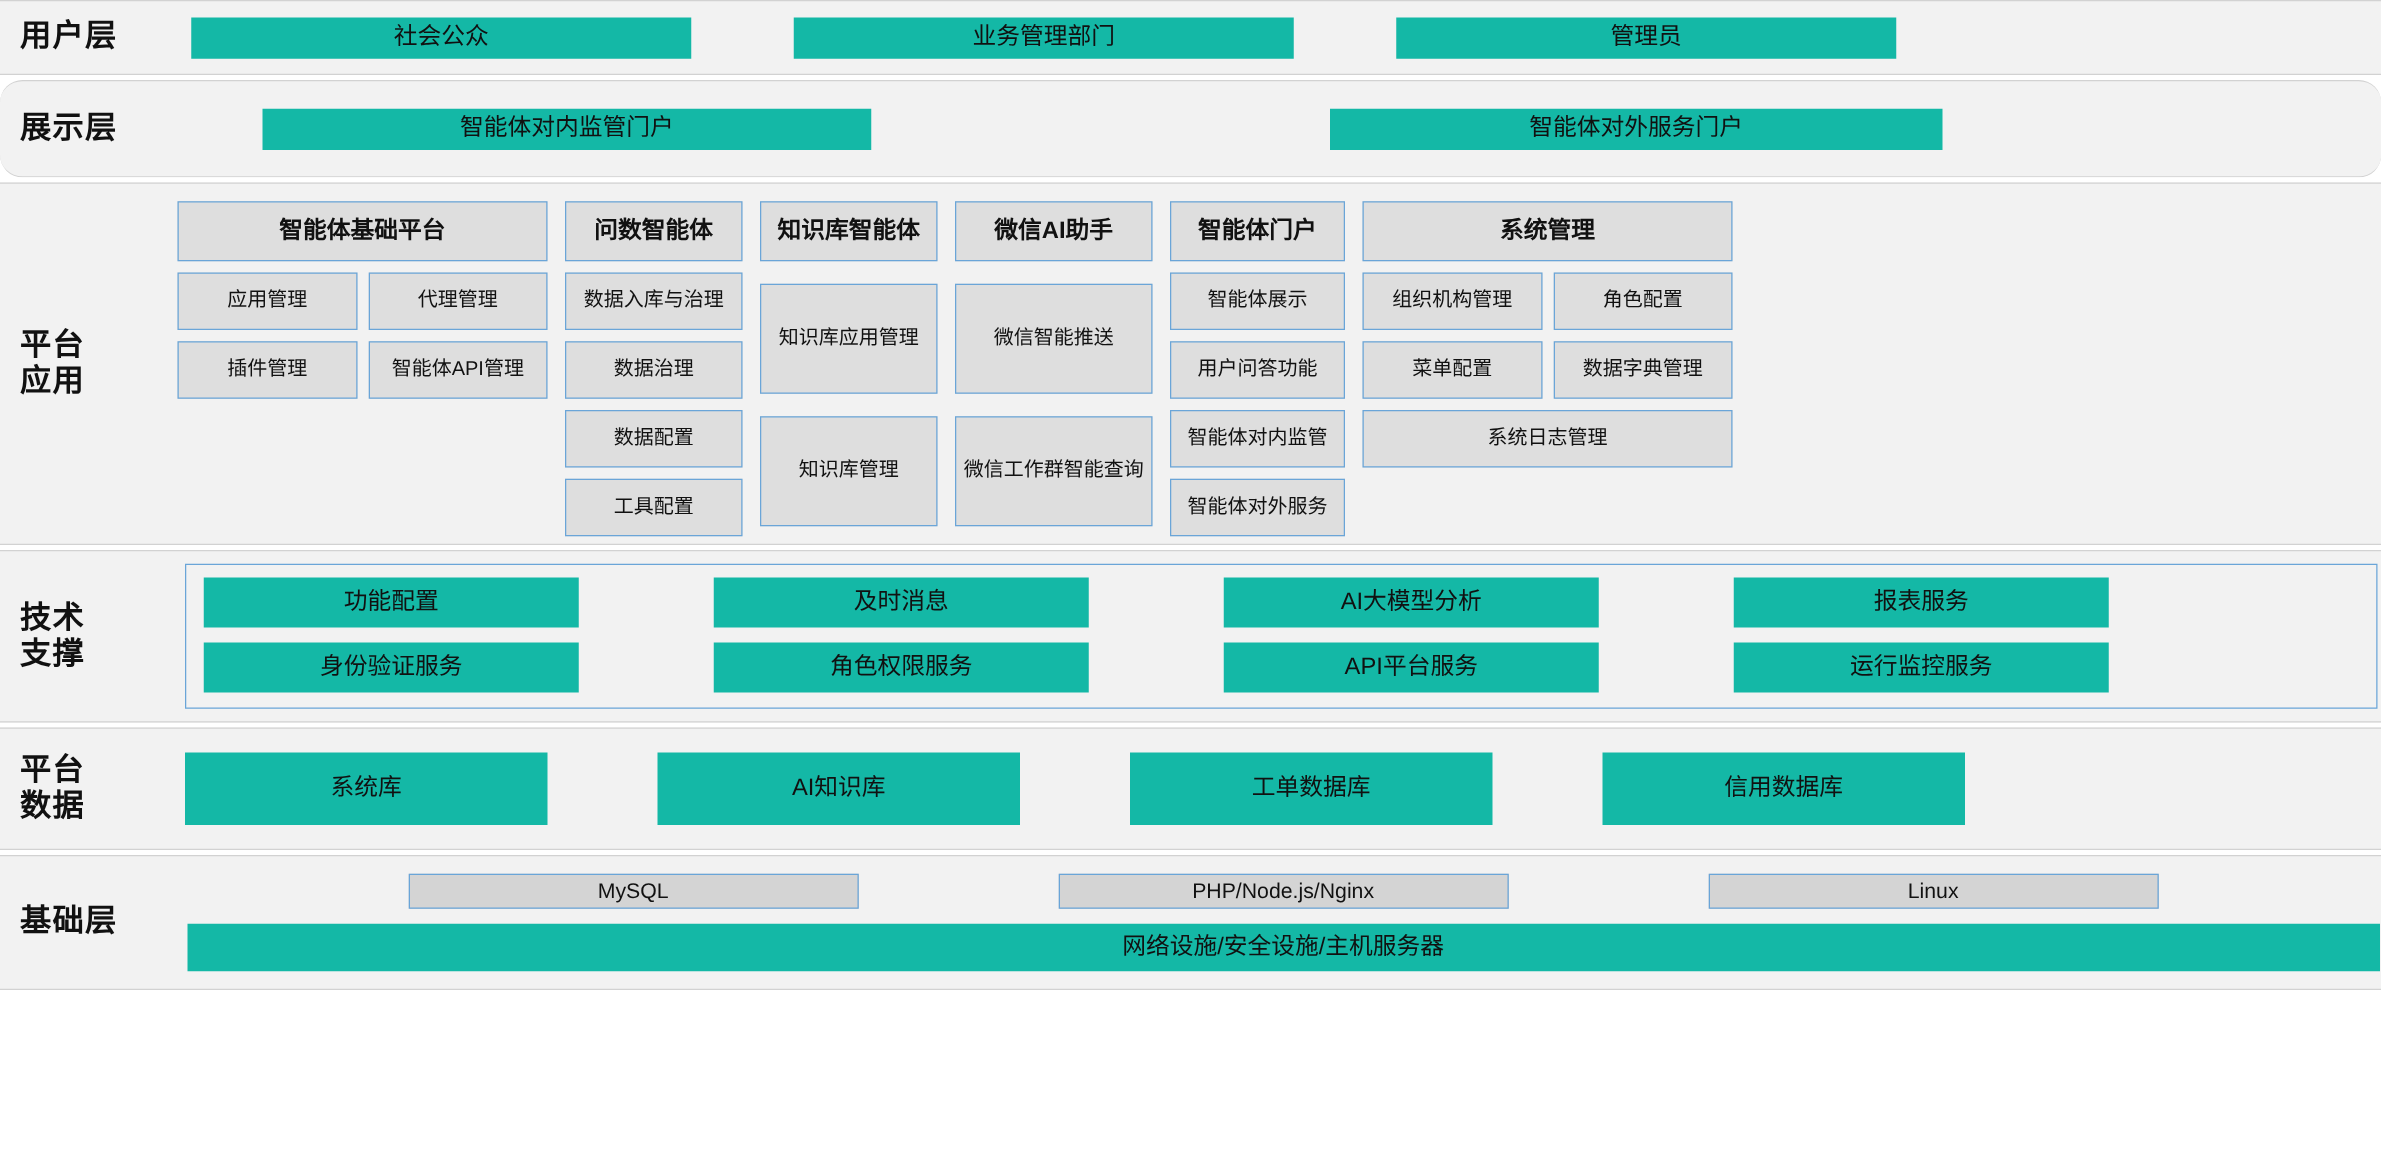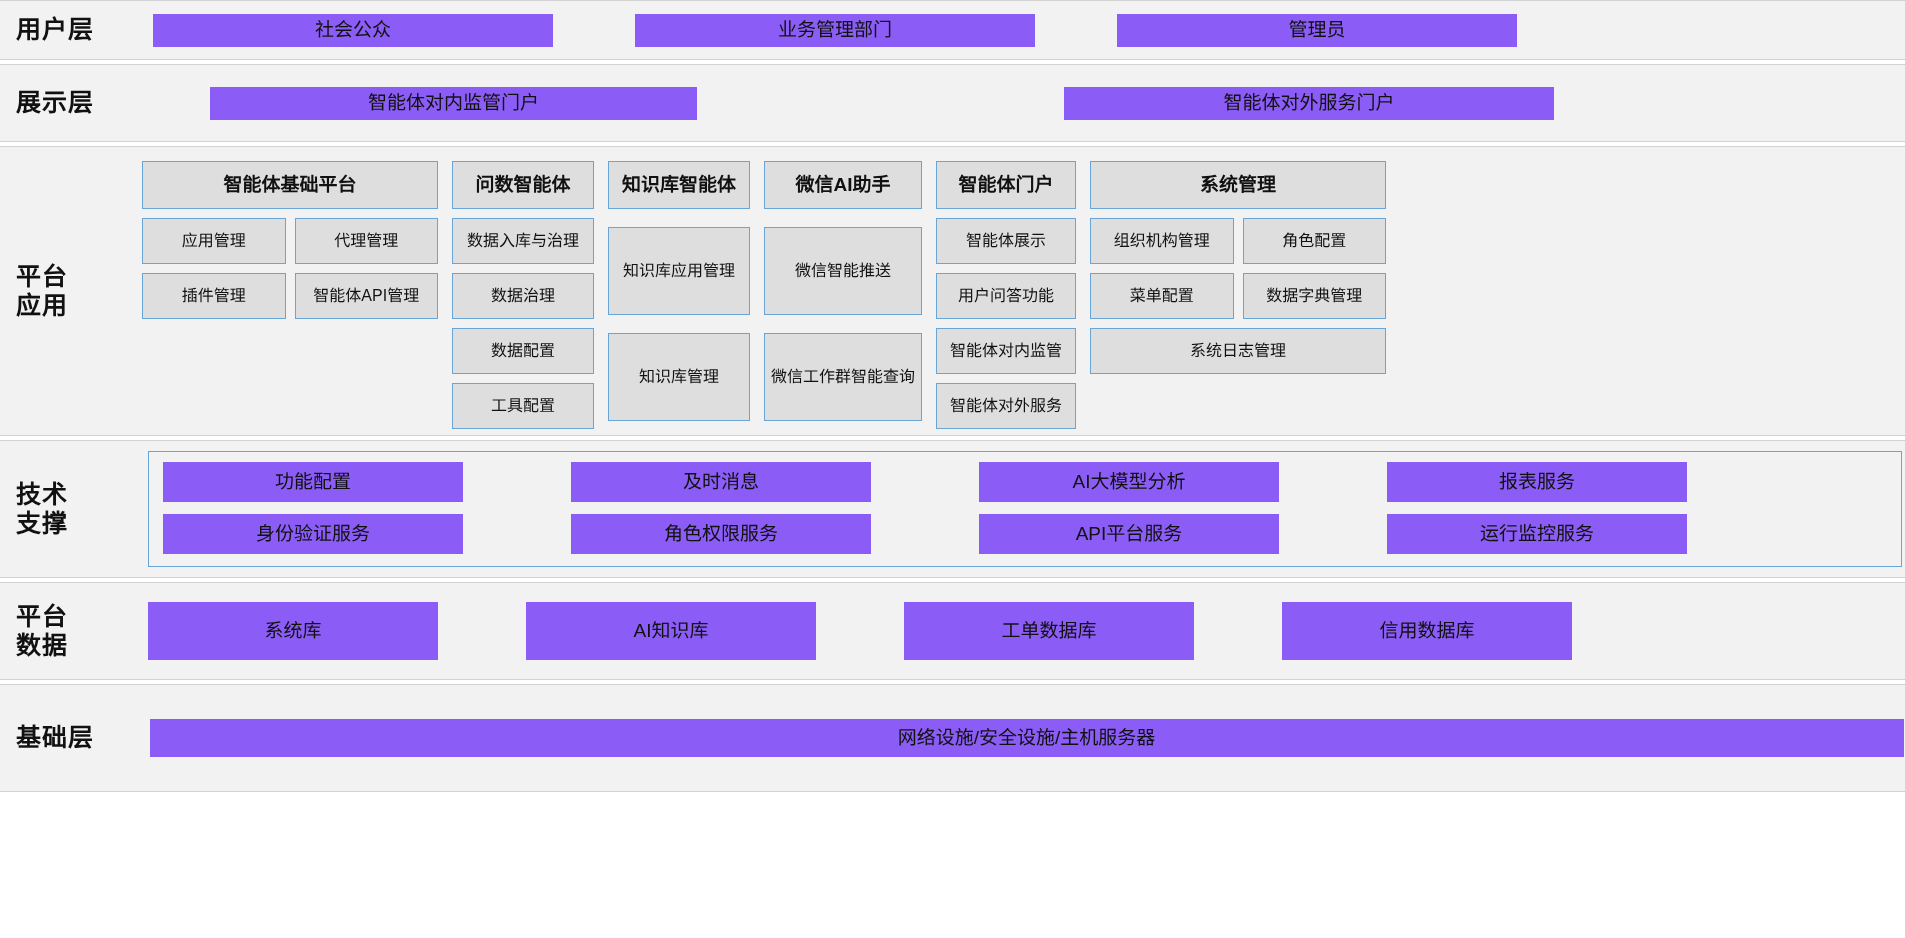--- a/index.html
+++ b/index.html
@@ -54,21 +54,21 @@
   .band-body {
     flex: 1 1 auto;
     display: flex;
     align-items: center;
     box-sizing: border-box;
     padding: 0 8px;
   }
 
   
   .blue-box {
-    background: #8b5cf6;
+    background: #14b8a6;
     color: #111;
     display: flex;
     align-items: center;
     justify-content: center;
     text-align: left;
     font-size: 19px;
     box-sizing: border-box;
     line-height: 1.25;
   }
   .grey-box {
@@ -98,21 +98,21 @@
 
   
   #band-user { height: 60px; }
   #band-user .band-body { gap: 0; justify-content: flex-start; }
   #band-user .blue-box { height: 33px; }
   .u1 { width: 400px; margin-left: 5px; }
   .u2 { width: 400px; margin-left: 82px; }
   .u3 { width: 400px; margin-left: 82px; }
 
   
-  #band-present { height: 78px; }
+  #band-present { height: 78px; border-radius: 18px; }
   #band-present .band-body { justify-content: flex-start; gap: 45px; }
   #band-present .blue-box { height: 33px; }
   .p1 { width: 487px; margin-left: 62px; }
   .p2 { width: 490px; margin-left: 322px; }
 
   
   #band-apps { height: 290px; }
   #band-apps .band-label { flex-basis: 142px; }
   #band-apps .band-body {
     align-items: flex-start;
@@ -298,19 +298,24 @@
       <div class="blue-box">工单数据库</div>
       <div class="blue-box">信用数据库</div>
     </div>
   </div>
 
   <div class="band" id="band-infra">
     <div class="band-label">
       <span class="lbl-inner">基础层</span>
     </div>
     <div class="band-body">
+      <div class="infra-top">
+        <div class="grey-plain">MySQL</div>
+        <div class="grey-plain">PHP/Node.js/Nginx</div>
+        <div class="grey-plain">Linux</div>
+      </div>
       <div class="infra-bottom">
         <div class="blue-box">网络设施/安全设施/主机服务器</div>
       </div>
     </div>
   </div>
 
 </div>
 
 </body></html>

